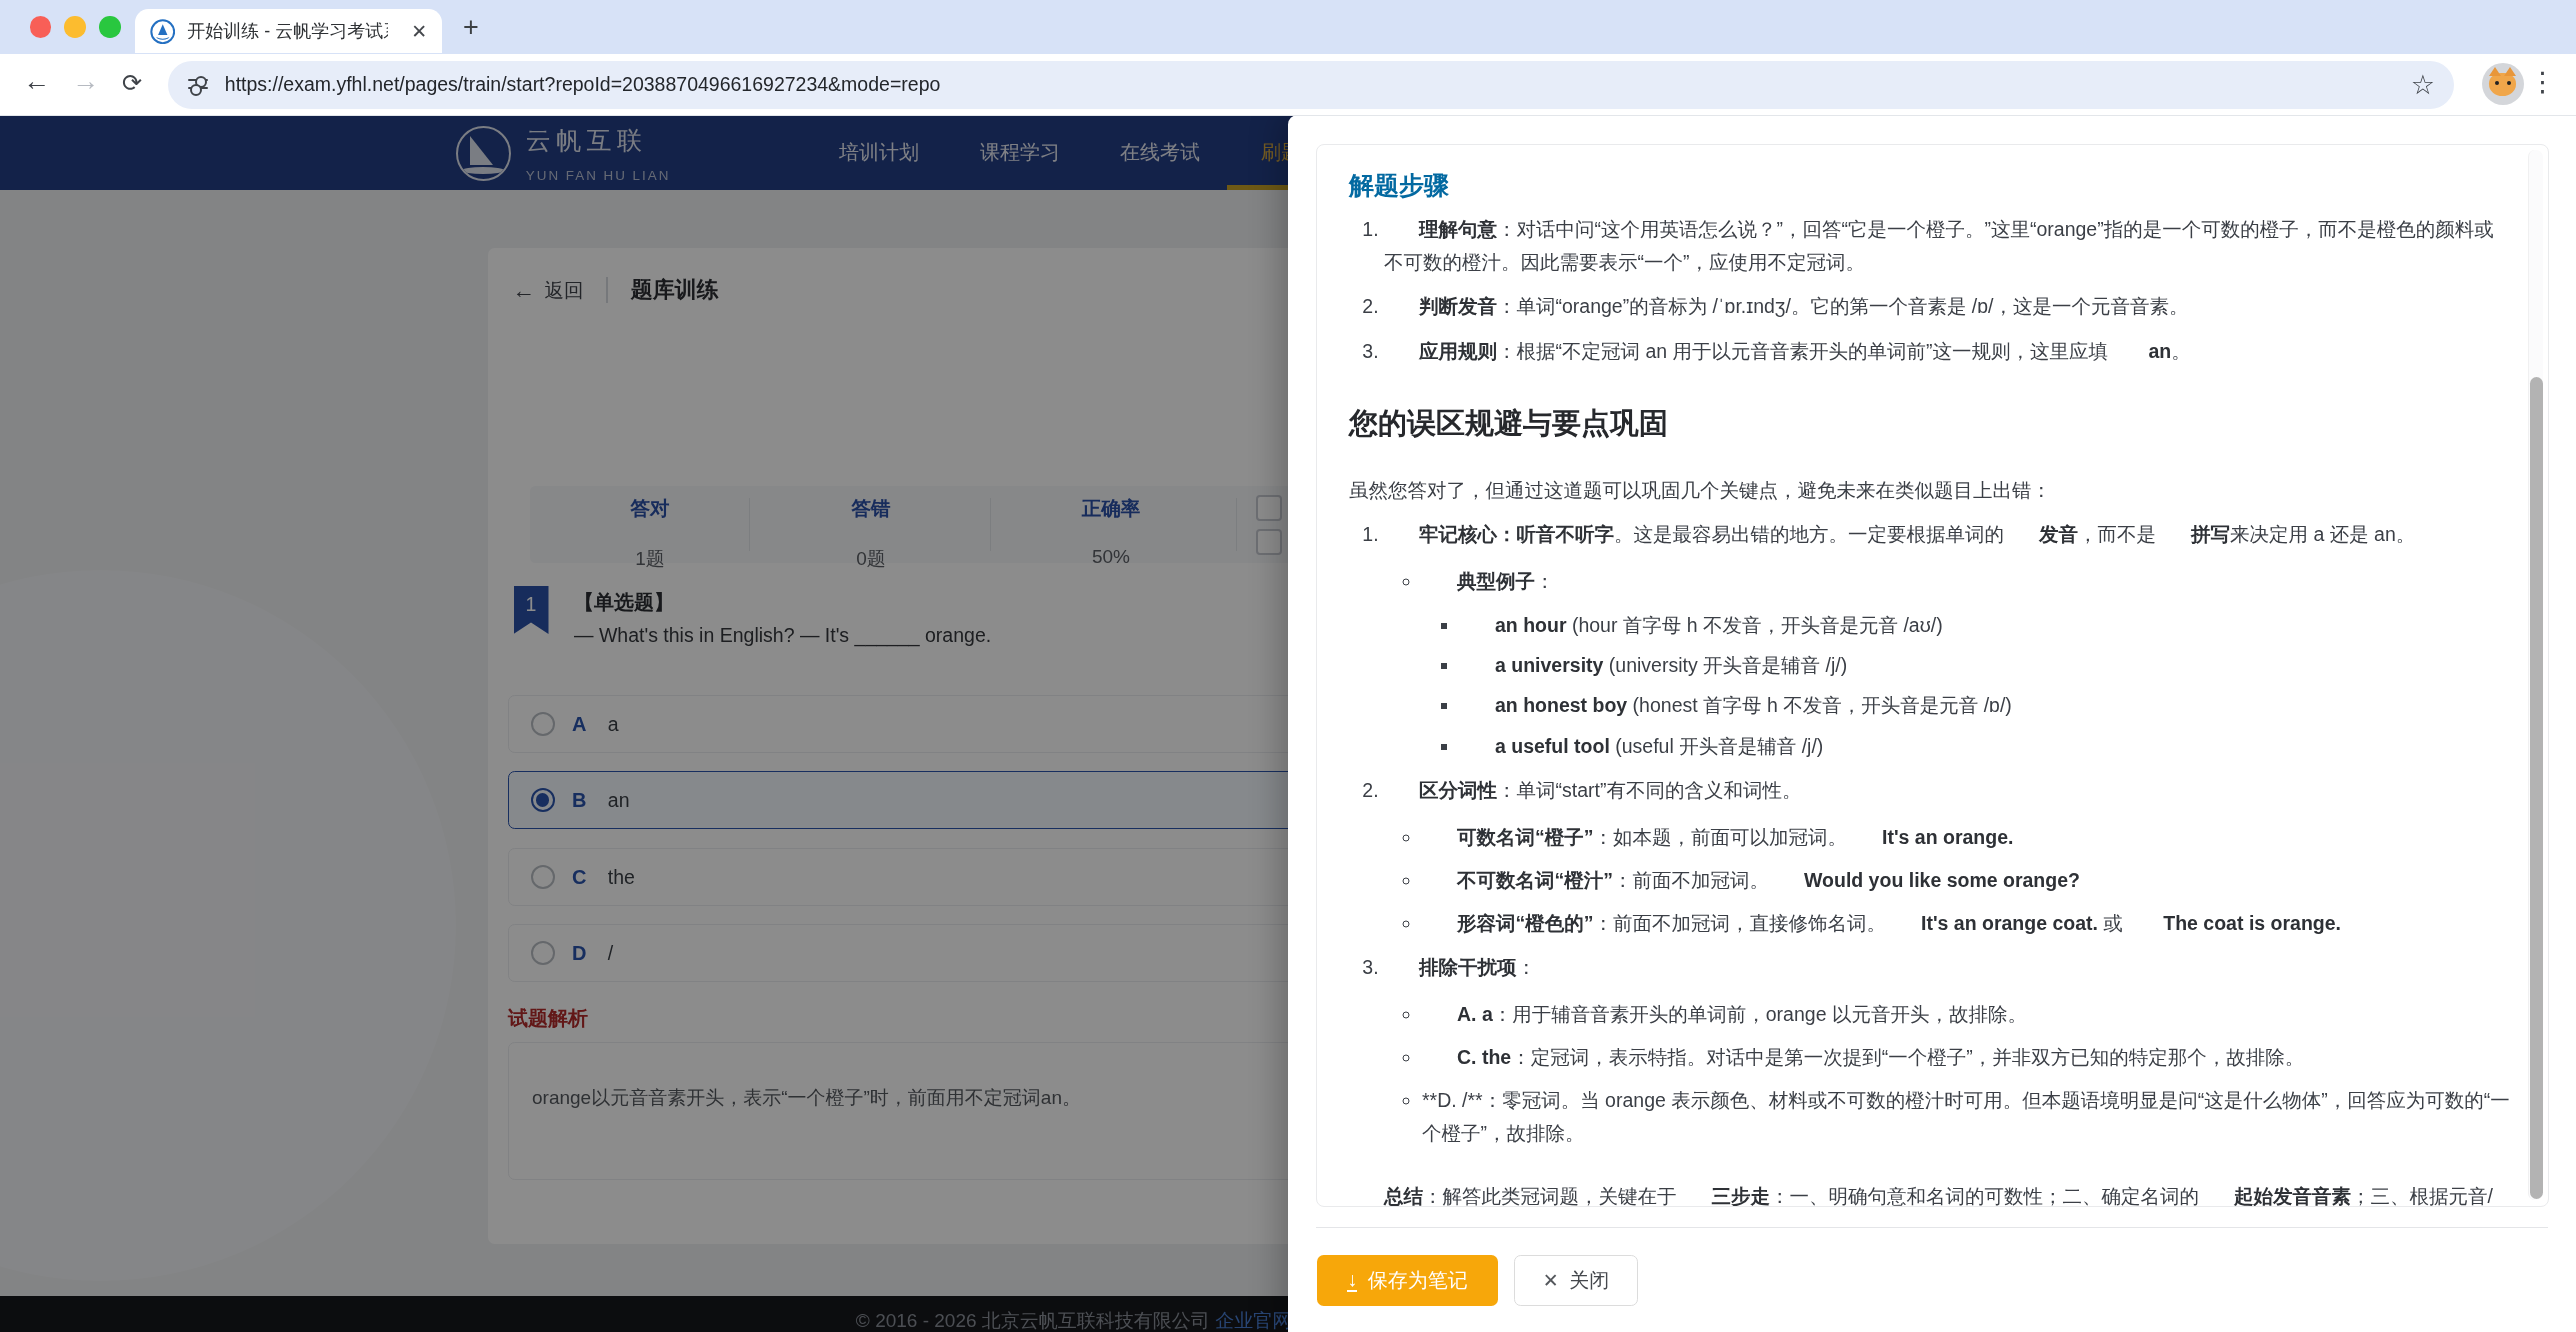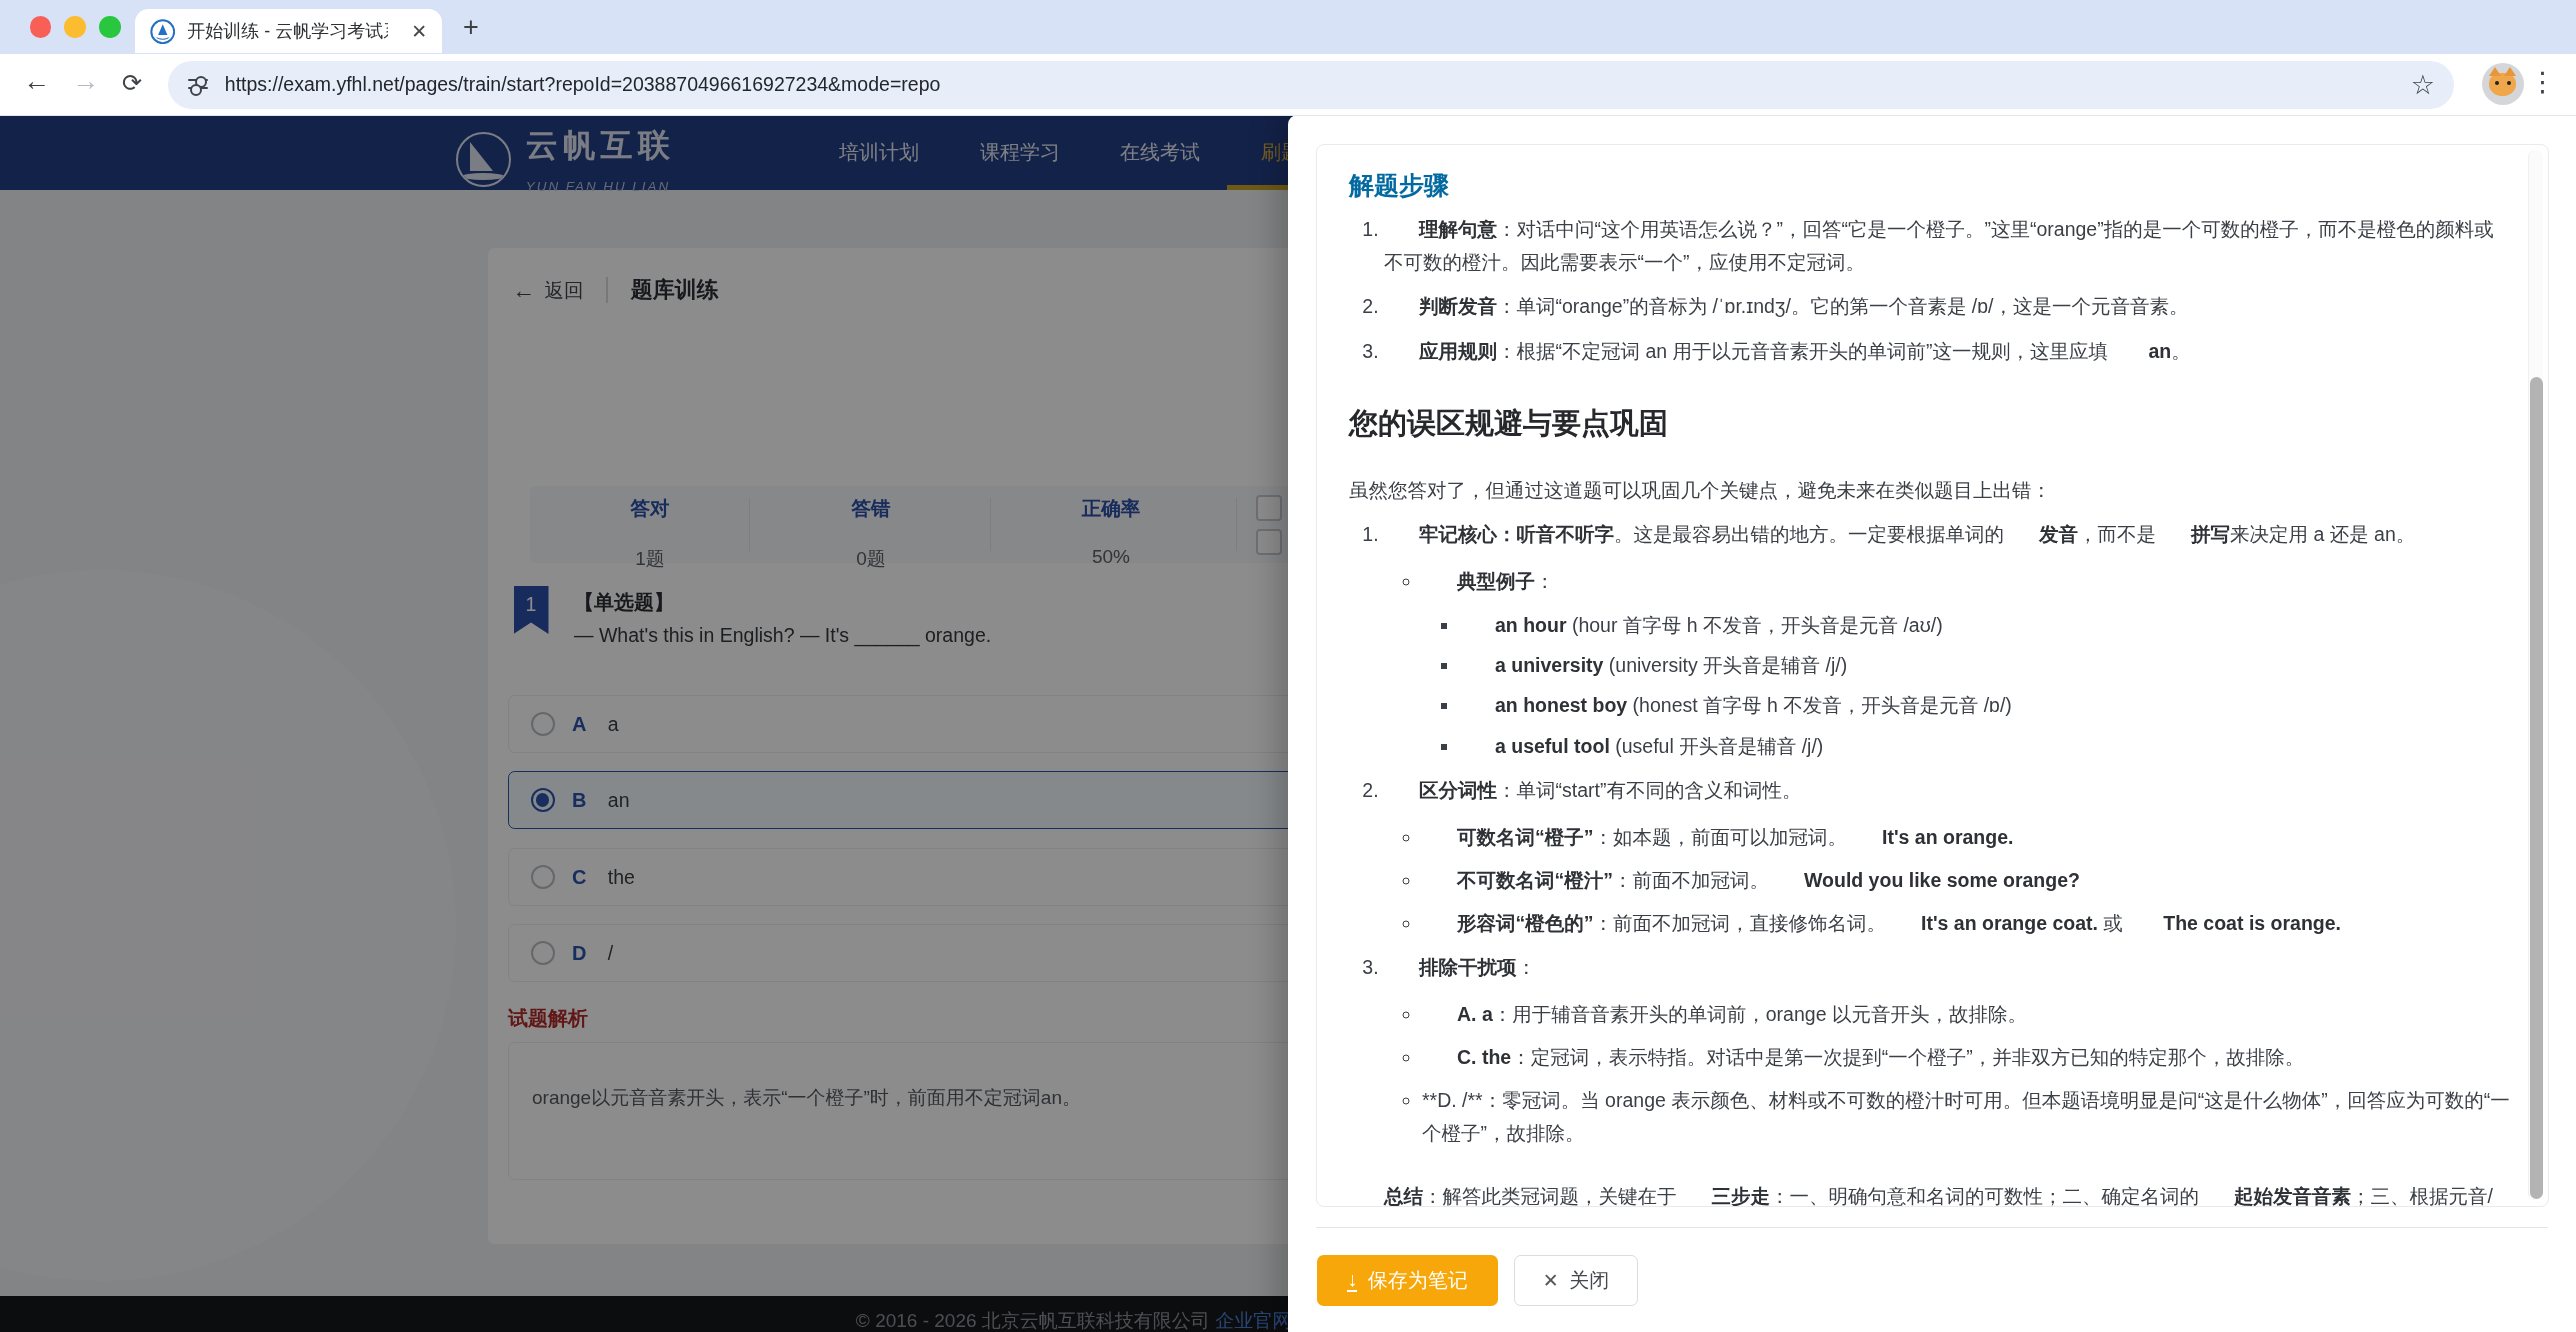--- a/index.html
+++ b/index.html
@@ -43,22 +43,22 @@
 
   
   .page { position:absolute; left:0; top:115px; width:2576px; height:1217px; background:#eef0f3; overflow:hidden; }
   .deco-circle { position:absolute; left:-255px; top:455px; width:711px; height:711px; border-radius:50%; background:rgba(255,255,255,0.32); }
   .navbar { position:absolute; left:0; top:0; width:2576px; height:75px; background:#233f86; }
   .brand { position:absolute; left:456px; top:9.4px; display:flex; align-items:center; }
   .brand-logo { width:55px; height:55px; border-radius:50%; border:2.7px solid #dfe3ee; position:relative; overflow:hidden; }
   .brand-logo .sail { position:absolute; left:12px; top:8px; width:0; height:0; border-left:0 solid transparent; border-right:23px solid transparent; border-bottom:29.5px solid #dfe3ee; }
   .brand-logo .wave { position:absolute; left:4px; bottom:5.4px; width:42px; height:6.7px; border-radius:50%; background:#dfe3ee; }
   .brand-text { margin-left:14.8px; }
-  .brand-name { font-size:32px; font-weight:700; color:#dfe3ee; letter-spacing:5.4px; }
-  .brand-tag { font-size:13.4px; color:#b9c0d4; letter-spacing:2px; margin-top:11px;font-style:italic; }
+  .brand-name { font-size:25px; font-weight:400; color:#dfe3ee; letter-spacing:5.4px; }
+  .brand-tag { font-size:13.4px; color:#b9c0d4; letter-spacing:2px; margin-top:11px; }
   .menu-item { position:absolute; top:0; height:75px; line-height:75px; width:154px; text-align:center; font-size:20px; color:#e8eaf2; }
   .menu-item.active { color:#d8a93e; }
   .menu-item.active::after { content:""; position:absolute; left:3.4px; right:3.4px; bottom:0; height:4.7px; background:#c9a227; }
 
   .card { position:absolute; left:488px; top:133px; width:1601px; height:996px; background:#fff; border-radius:6.7px; }
   .back-row { position:absolute; left:24px; top:27px; display:flex; align-items:center; }
   .back-arrow { font-size:23px; color:#40444b; }
   .back-label { font-size:19.5px; color:#40444b; margin-left:9.4px; }
   .vdiv { width:1.3px; height:25.5px; background:#d8dbe0; margin:0 23px; }
   .page-title { font-size:22px; font-weight:600; color:#2c2f34; }

